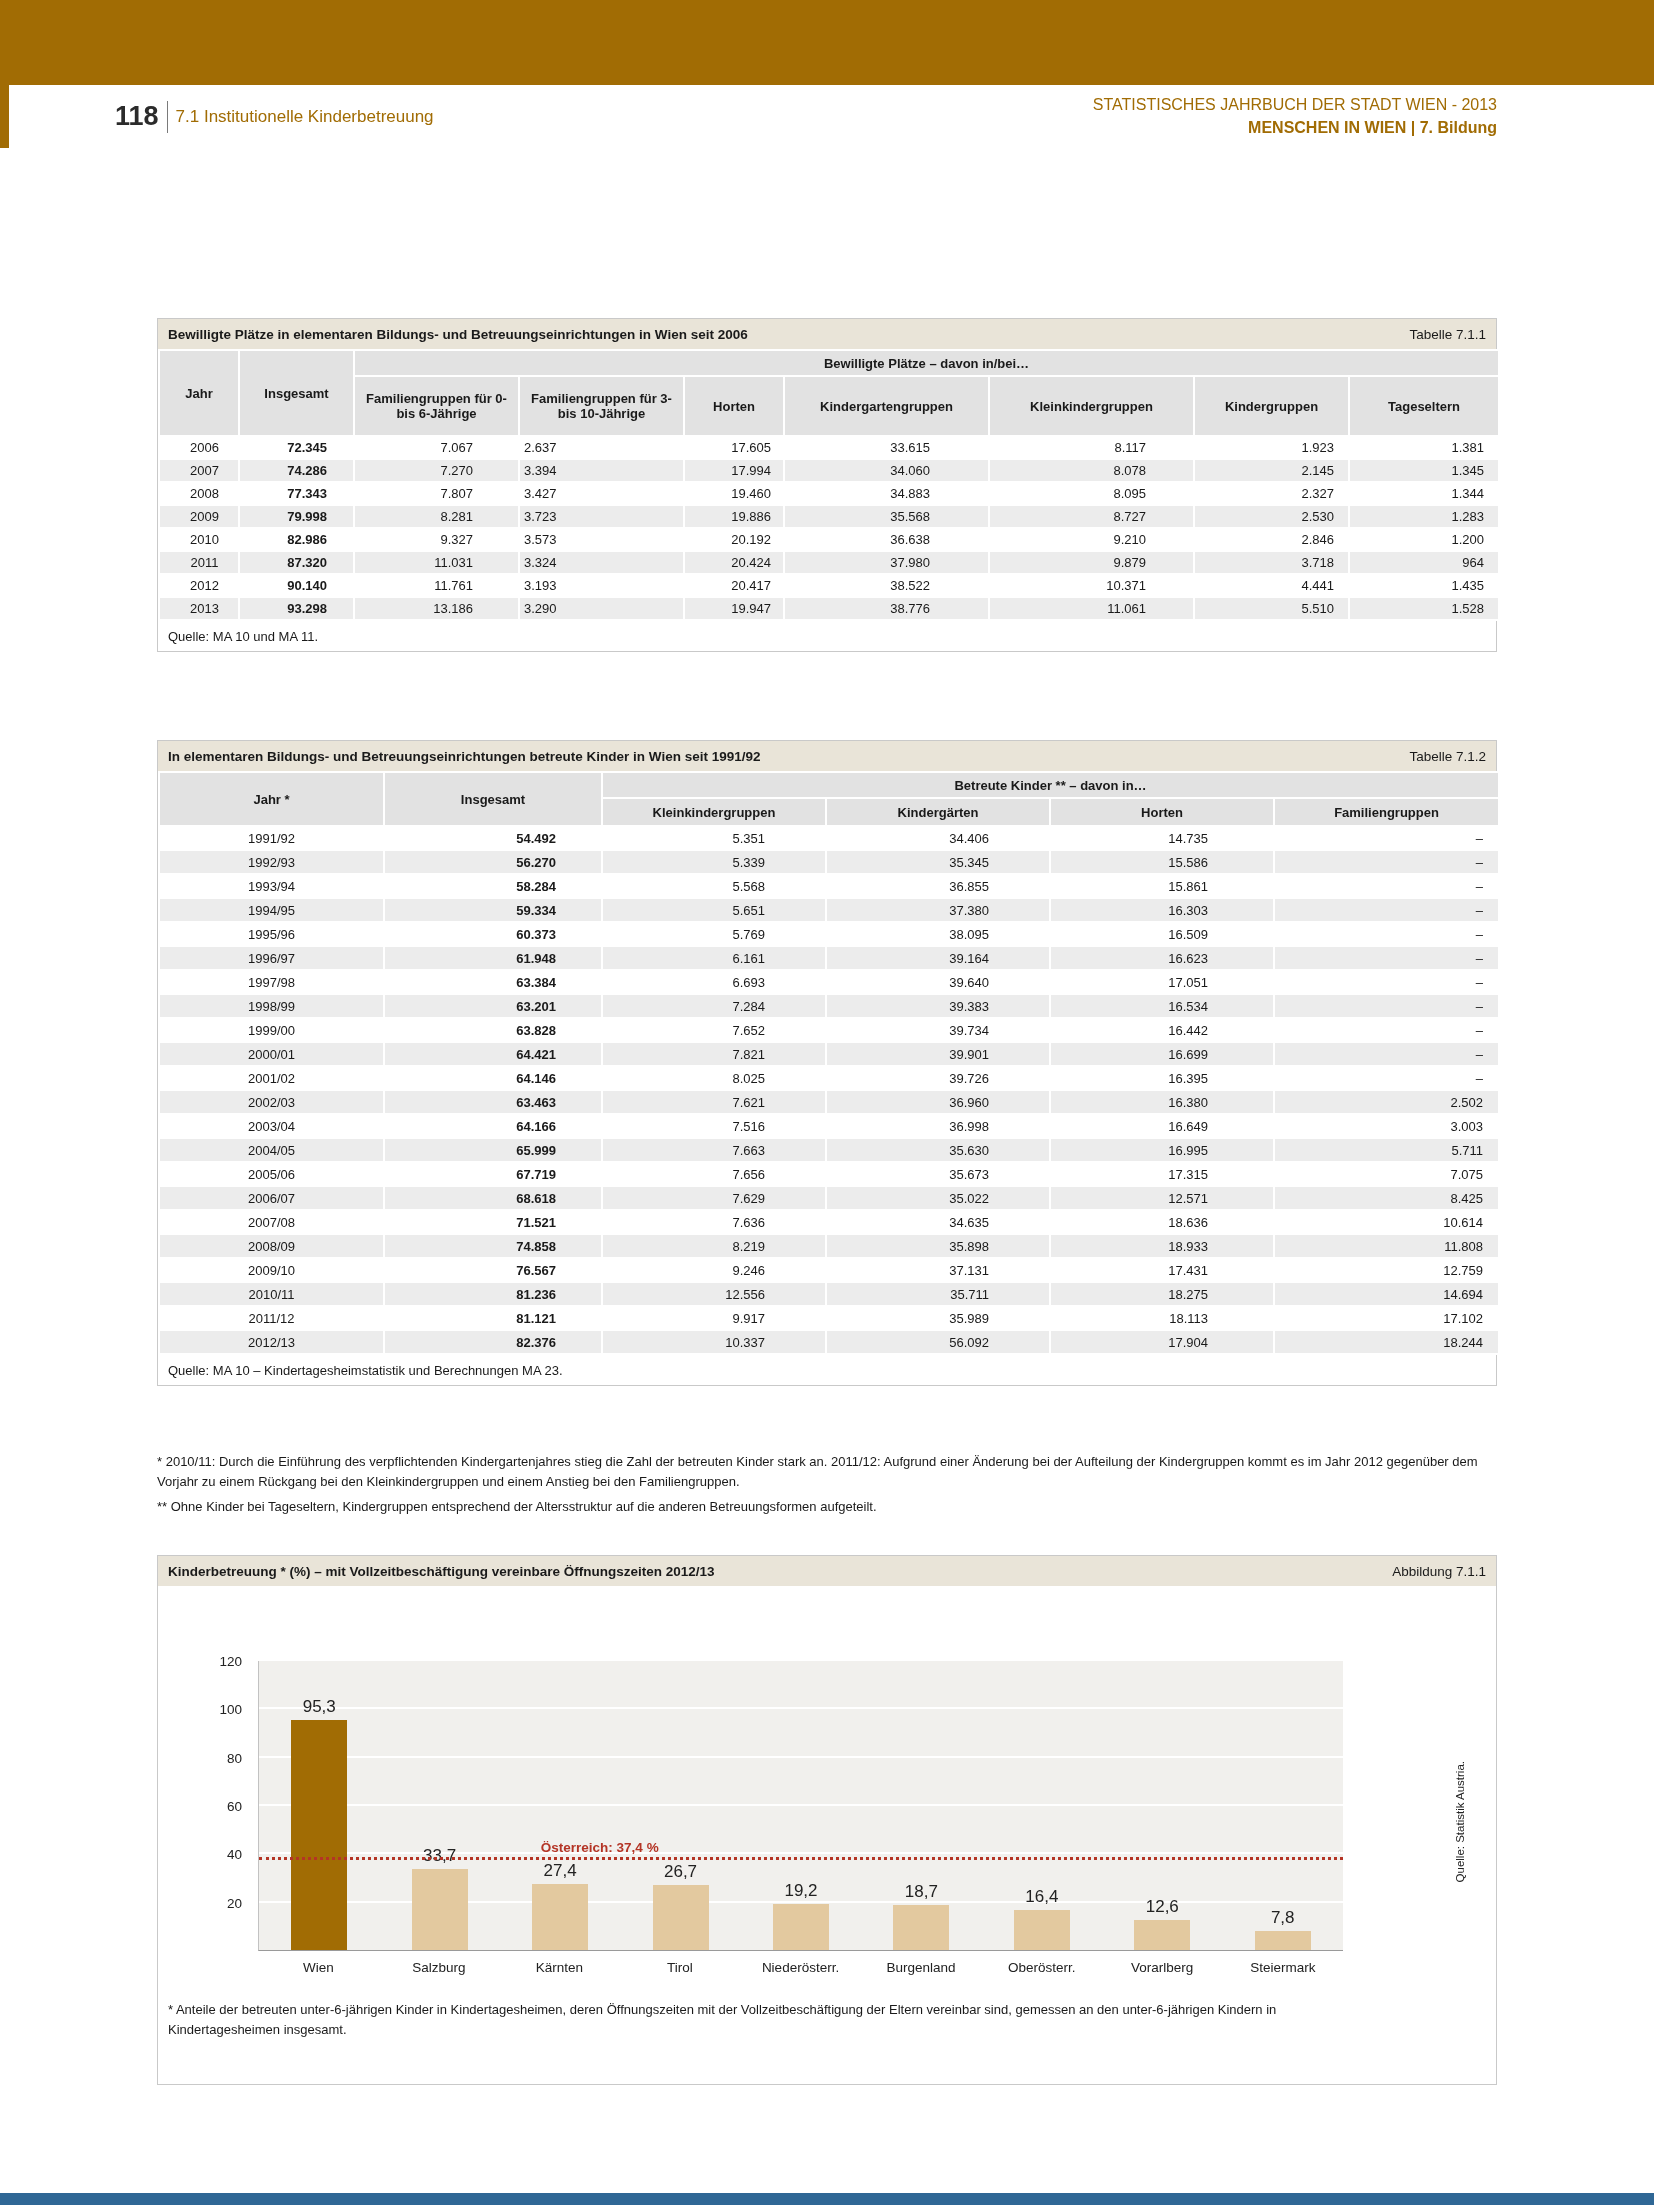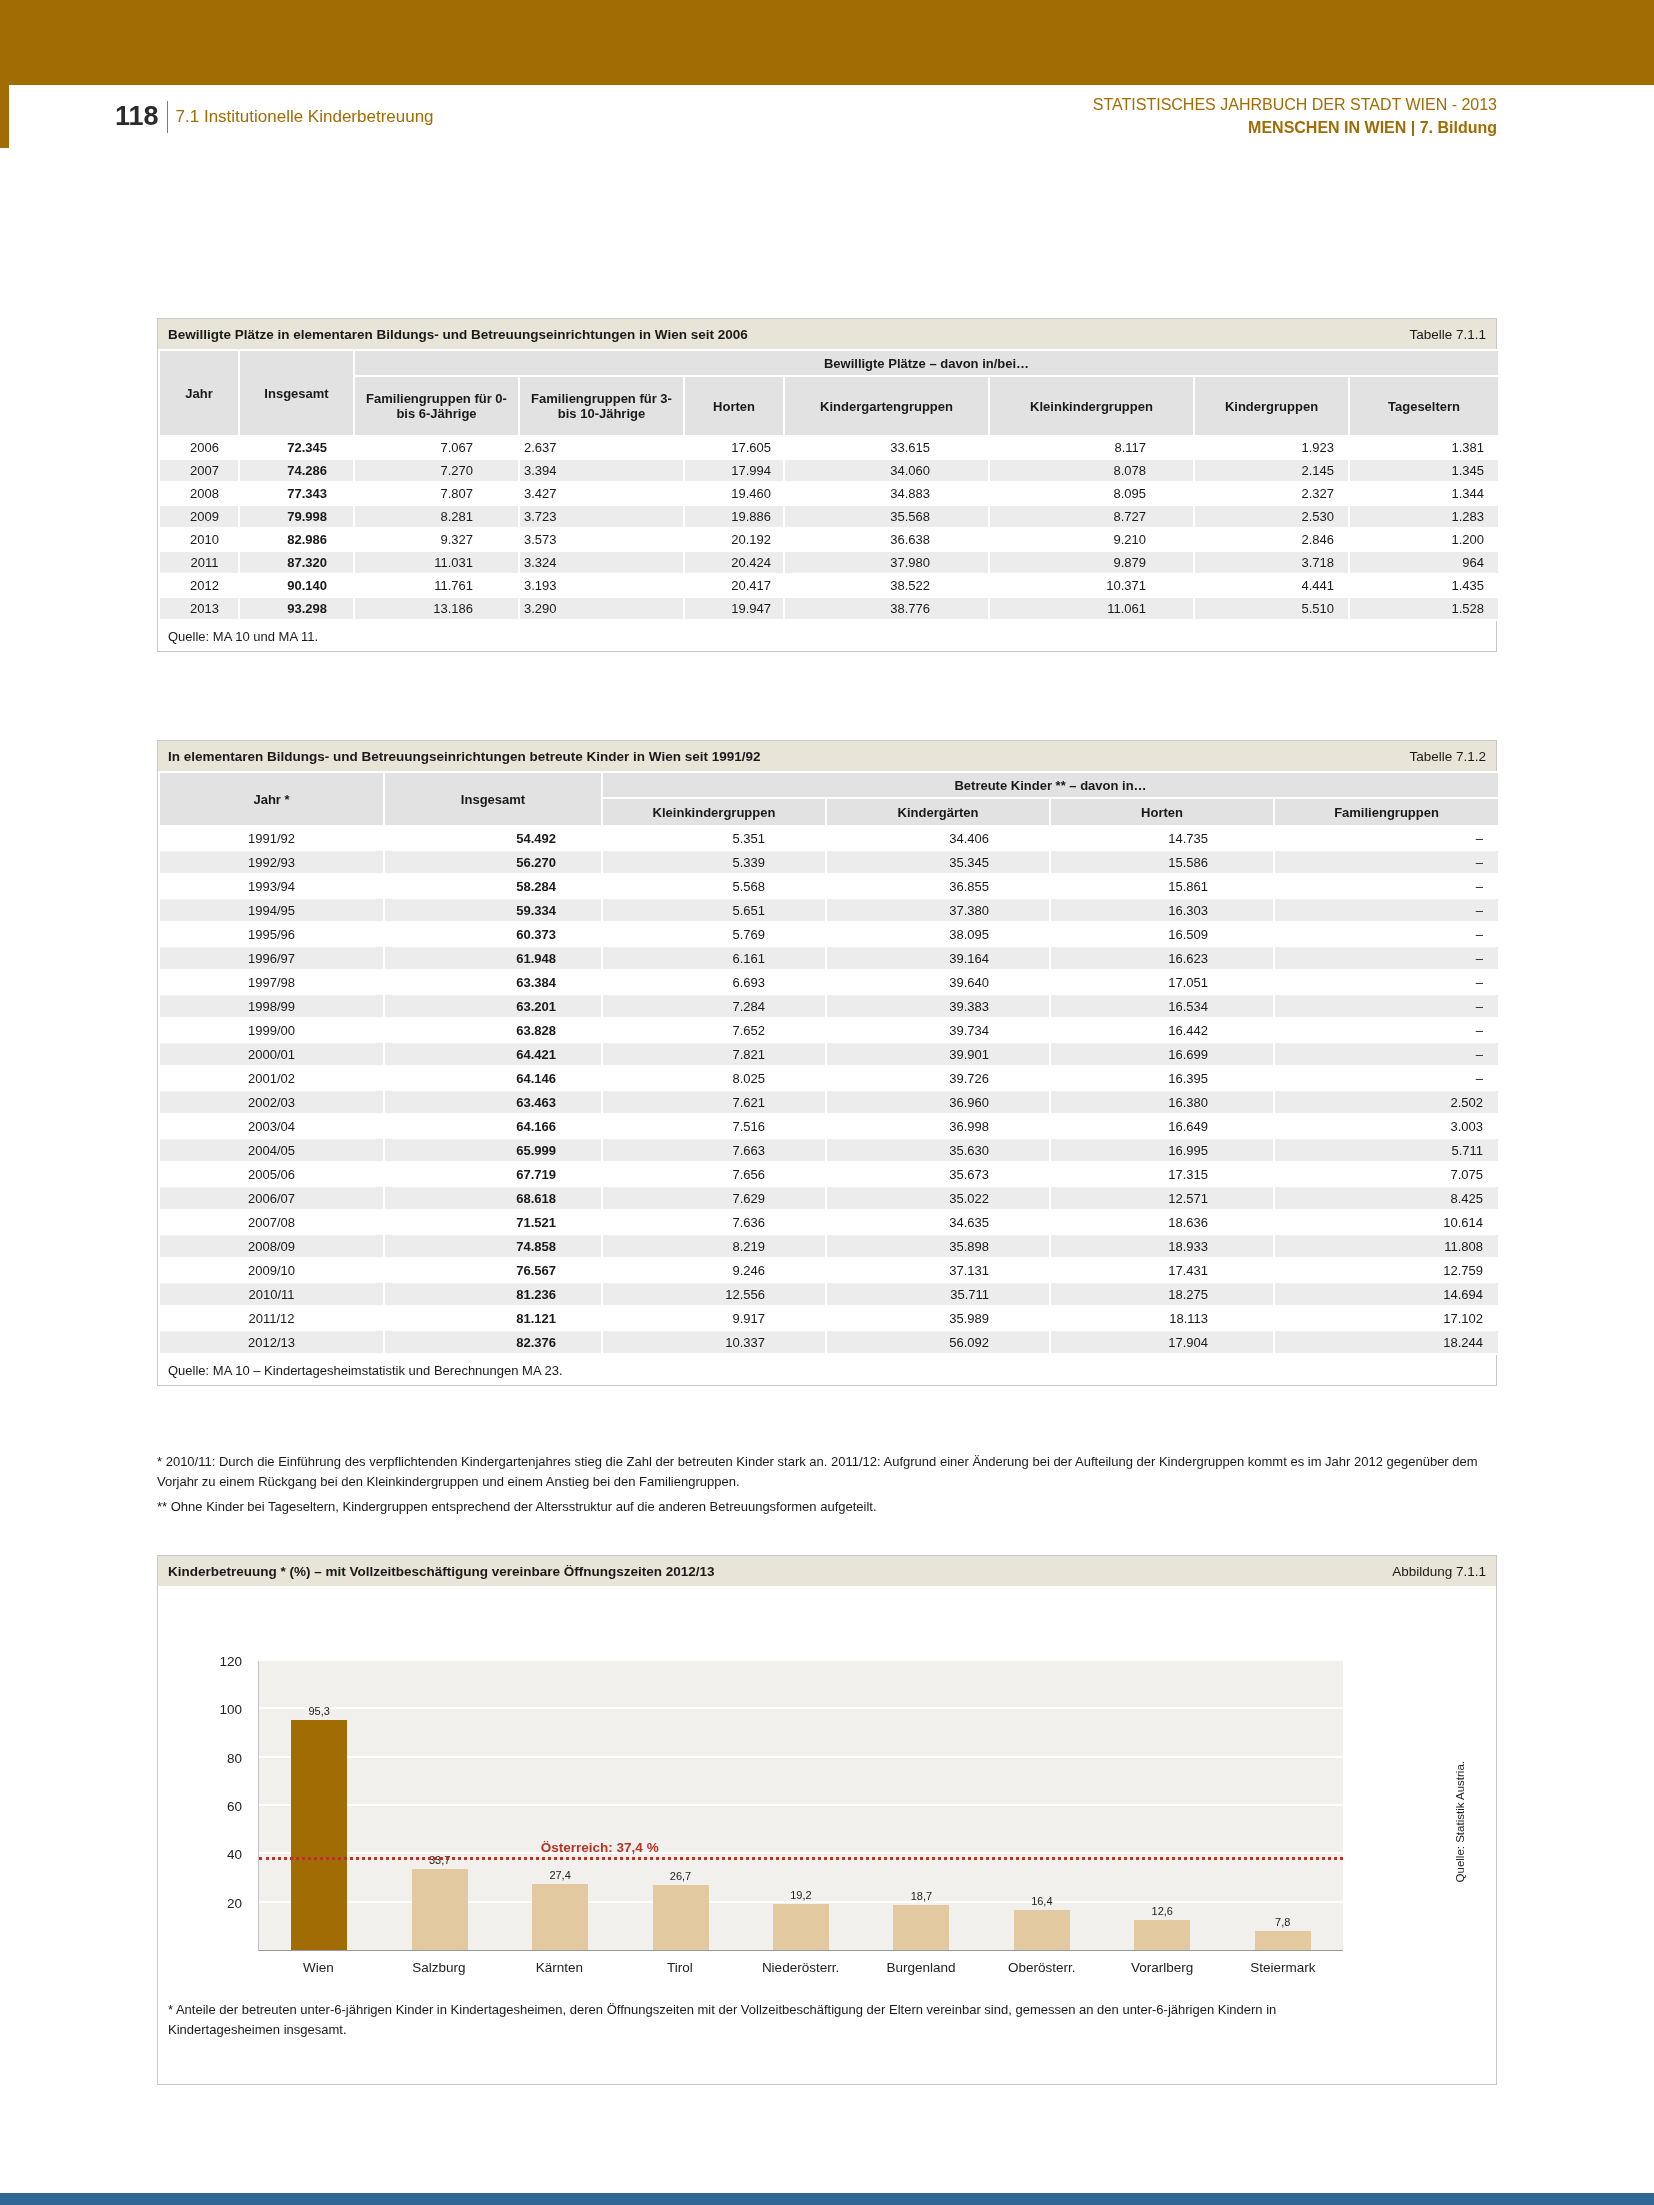--- a/index.html
+++ b/index.html
@@ -65,21 +65,21 @@
 
   
   .ylabels { position:absolute; left:50px; top:105px; width:44px; height:290px; }
   .ytick { position:absolute; right:10px; font-size:13.5px; color:#222; }
   .plot { position:absolute; left:100px; top:105px; width:1085px; height:290px;
     background:#F1F0ED; border-bottom:1px solid #9a9a9a; border-left:1px solid #c2c2c2; }
   #gridlines { position:absolute; inset:0; }
   .gridline { position:absolute; left:0; right:0; height:2px; background:#fff; }
   .bars { position:absolute; inset:0; display:flex; align-items:flex-end; }
   .bar-slot { flex:1; display:flex; flex-direction:column; align-items:center; justify-content:flex-end; }
-  .bar-value { font-size:11px; color:#222; margin-bottom:3px; }
+  .bar-value { font-size:17px; color:#222; margin-bottom:3px; }
   .bar { width:56px; background:var(--tan); }
   .bar-highlight { background:var(--accent); }
   .refline { position:absolute; left:0; right:0; height:0; border-top:3px dotted var(--red); z-index:5; }
   .reflabel { position:absolute; left:26%; color:var(--red); font-weight:bold; font-size:13.5px; z-index:6; }
   .xlabels { position:absolute; left:100px; top:404px; width:1085px; display:flex; }
   .x-label { flex:1; text-align:center; font-size:13.5px; color:#222; }
   .chart-source { position:absolute; right:30px; top:205px; writing-mode:vertical-rl;
     transform:rotate(180deg); font-size:11.5px; color:#222; }
   .chart-footnote { position:absolute; left:10px; top:444px; width:1190px; font-size:13px; line-height:1.5; }
 

